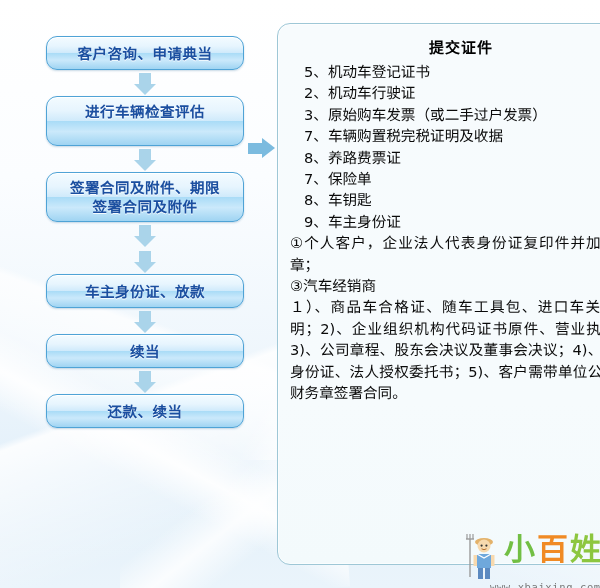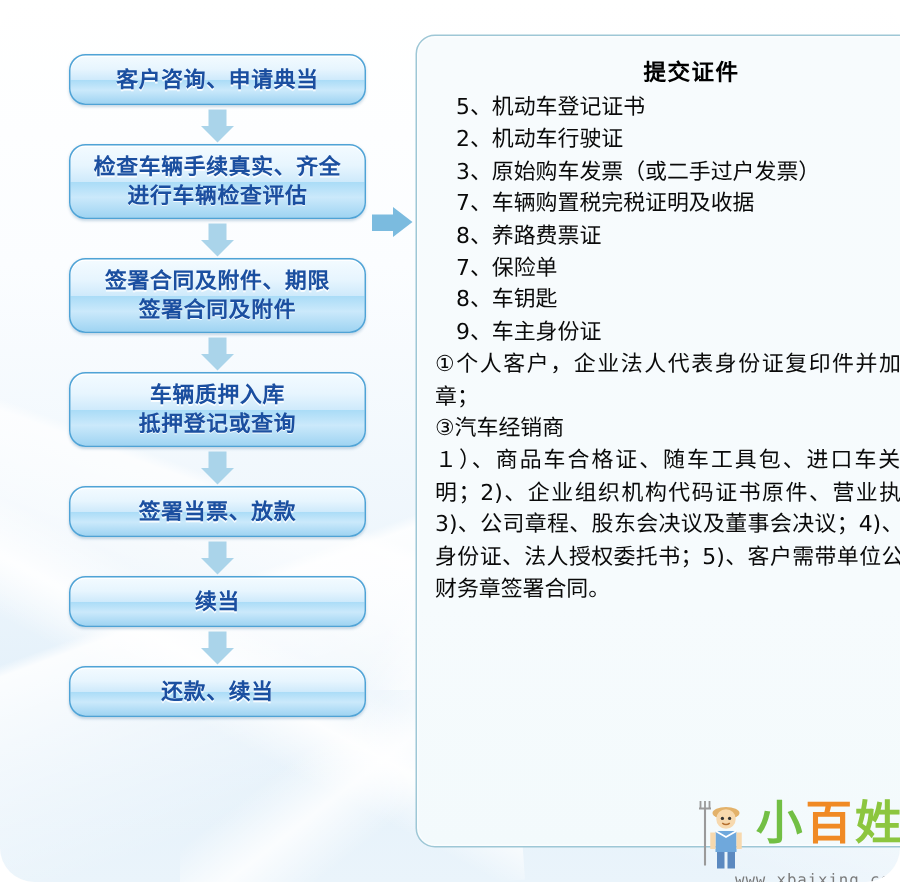--- a/index.html
+++ b/index.html
@@ -17,21 +17,20 @@
 
   #canvas {
     position: relative;
     width: 600px;
     height: 588px;
     background:
       linear-gradient(160deg, rgba(255,255,255,0) 55%, rgba(255,255,255,0.85) 56%, rgba(255,255,255,0.0) 75%),
       linear-gradient(200deg, rgba(255,255,255,0) 60%, rgba(255,255,255,0.75) 61%, rgba(255,255,255,0) 78%),
       linear-gradient(to bottom, #ffffff 0%, #fbfdff 30%, #eef6fc 62%, #e3f0fa 80%, #eaf4fb 100%);
     overflow: hidden;
-    border-radius: 23px;
   }
 
   
   .swoosh {
     position: absolute;
     pointer-events: none;
   }
   .swoosh-a {
     left: -40px;
     top: 300px;
@@ -234,51 +233,46 @@
     <div class="flow-box single">
       <span class="ln">客户咨询、申请典当</span>
     </div>
 
     <div class="arrow-down">
       <div class="shaft"></div>
       <div class="head"></div>
     </div>
 
     <div class="flow-box double">
-      <span class="ln">检查车辆手续真实、齐全</span>
       <span class="ln">进行车辆检查评估</span>
     </div>
 
     <div class="arrow-down">
       <div class="shaft"></div>
       <div class="head"></div>
     </div>
 
     <div class="flow-box double">
       <span class="ln">签署合同及附件、期限</span>
       <span class="ln">签署合同及附件</span>
     </div>
 
     <div class="arrow-down">
       <div class="shaft"></div>
       <div class="head"></div>
     </div>
 
-    <div class="flow-box double">
-      <span class="ln">车辆质押入库</span>
-      <span class="ln">抵押登记或查询</span>
-    </div>
 
     <div class="arrow-down">
       <div class="shaft"></div>
       <div class="head"></div>
     </div>
 
     <div class="flow-box single">
-      <span class="ln">签署当票、放款</span>
+      <span class="ln">车主身份证、放款</span>
     </div>
 
     <div class="arrow-down">
       <div class="shaft"></div>
       <div class="head"></div>
     </div>
 
     <div class="flow-box single">
       <span class="ln">续当</span>
     </div>

